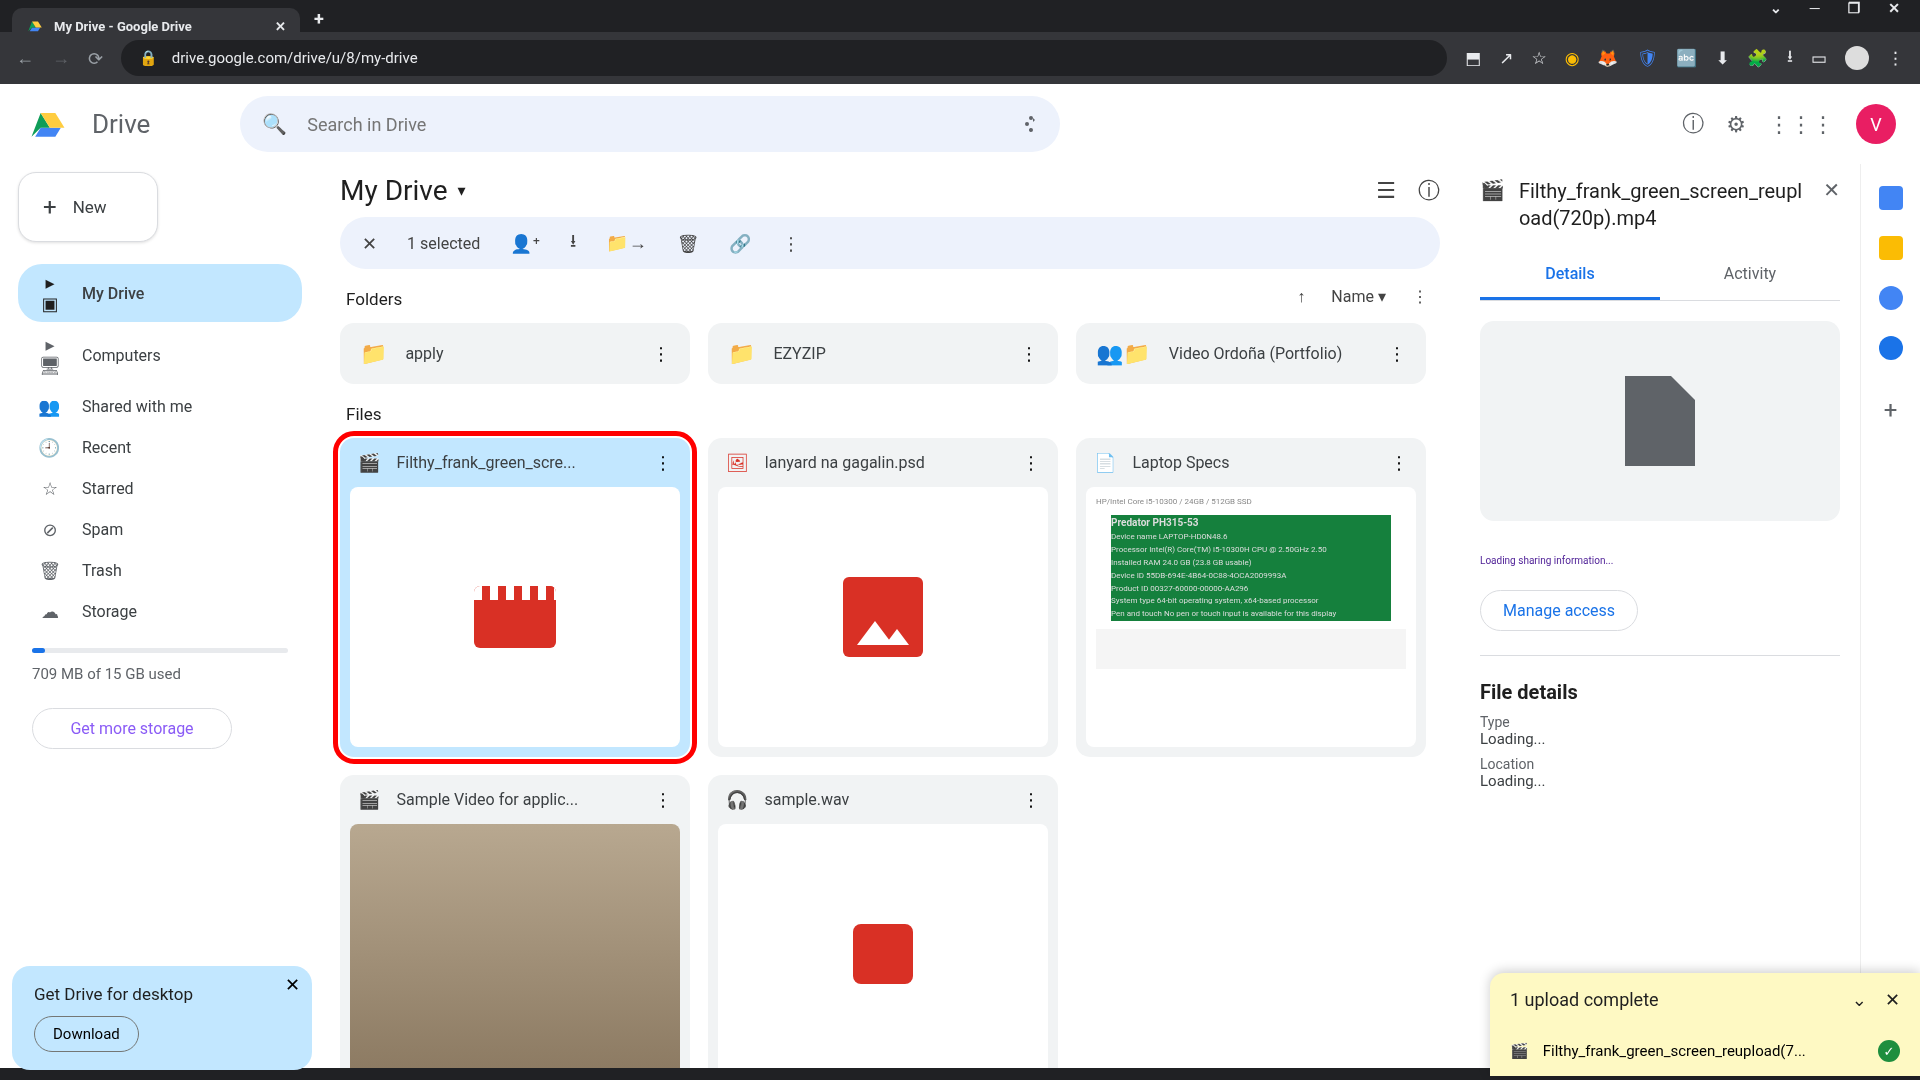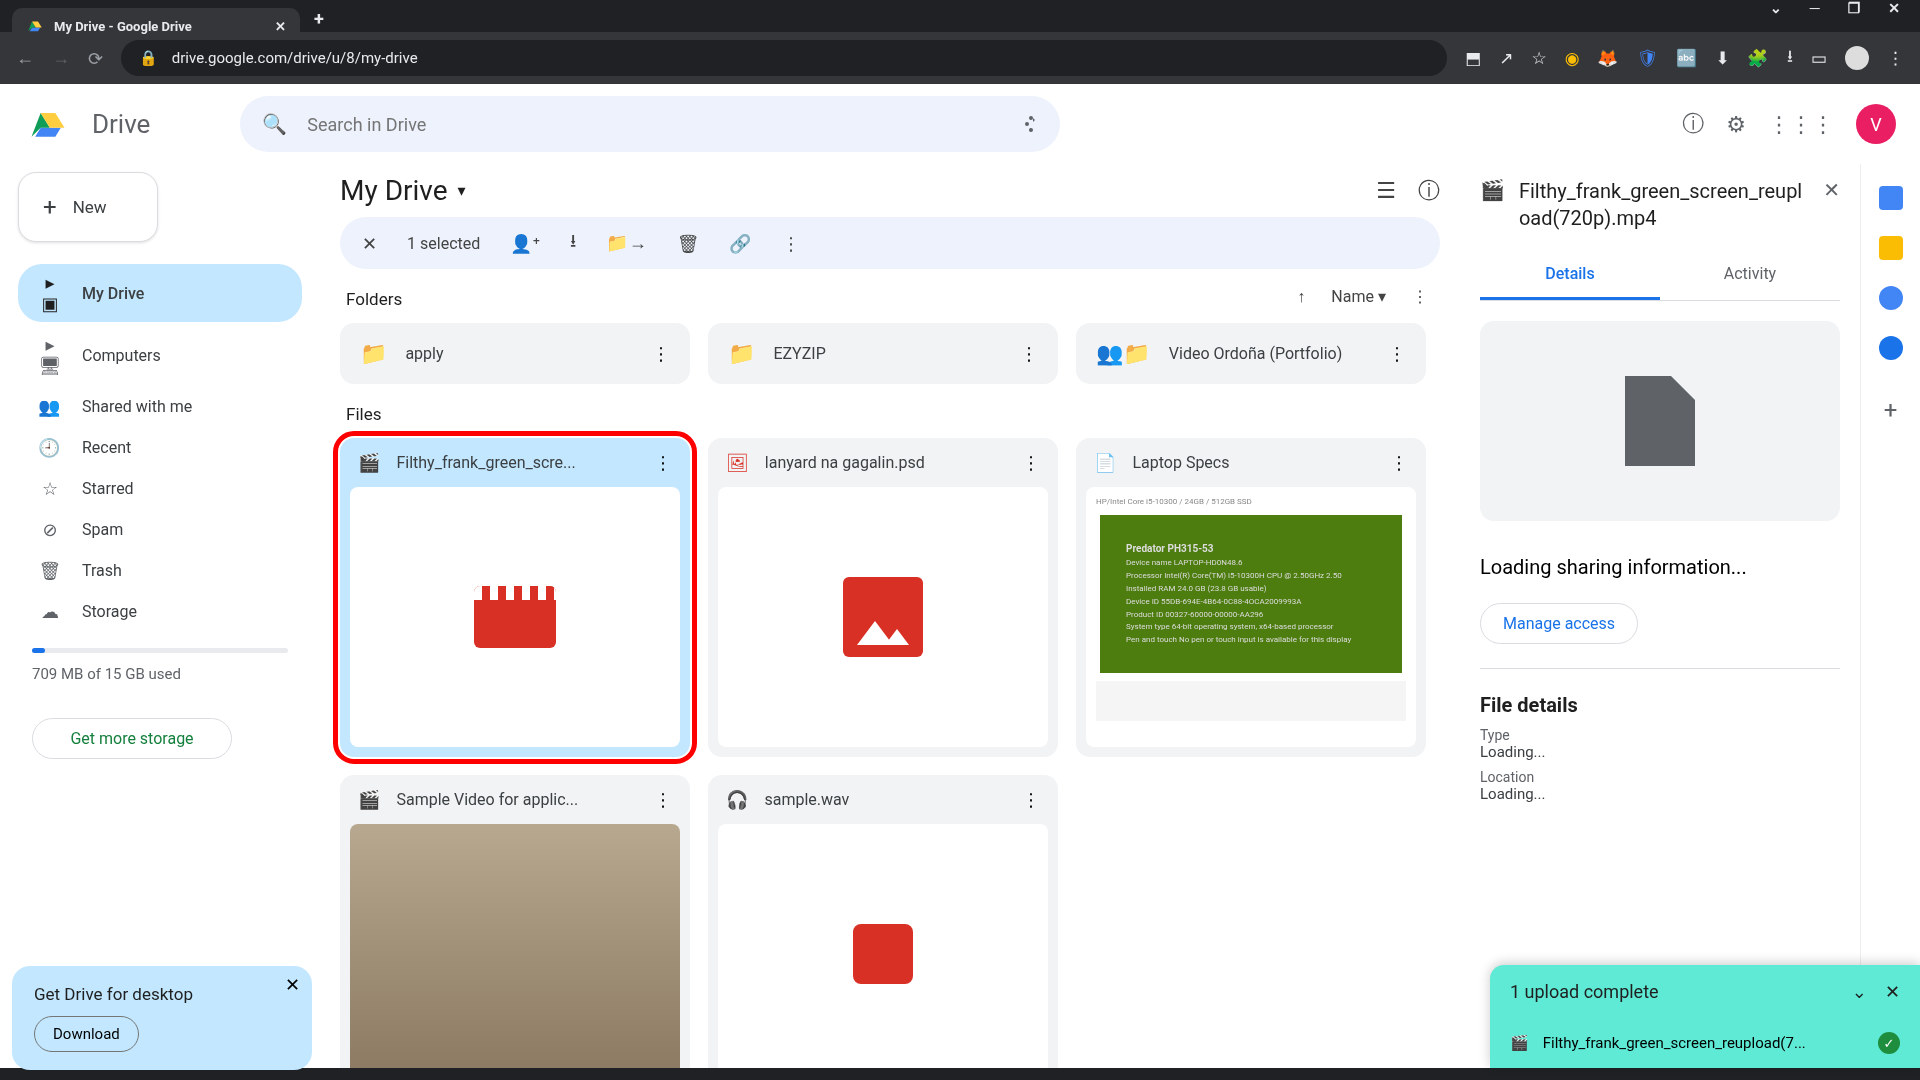--- a/index.html
+++ b/index.html
@@ -38,21 +38,21 @@
 
 .sidebar { width: 320px; padding: 8px 18px; display: flex; flex-direction: column; }
 .new-btn { display: flex; align-items: center; gap: 16px; background: #fff; border: 1px solid #dadce0; border-radius: 18px; padding: 20px 24px; width: 140px; font-size: 17px; color: #3c4043; cursor: pointer; box-shadow: 0 1px 3px rgba(0,0,0,0.12); margin-bottom: 22px; }
 .nav-item { display: flex; align-items: center; gap: 20px; padding: 8px 20px; border-radius: 24px; color: #3c4043; font-size: 16px; cursor: pointer; margin-bottom: 4px; }
 .nav-item.active { background: #c2e7ff; font-weight: 500; }
 .nav-item .ic { width: 24px; text-align: center; font-size: 18px; color: #5f6368; }
 .nav-item.active .ic { color: #1f1f1f; }
 .storage-bar { height: 5px; background: #e8eaed; border-radius: 3px; margin: 14px 14px 8px 14px; }
 .storage-bar-fill { height: 100%; width: 5%; background: #1a73e8; border-radius: 3px; }
 .storage-text { padding: 4px 14px; font-size: 15px; color: #5f6368; }
-.storage-btn { margin: 31px 14px; border: 1px solid #dadce0; border-radius: 24px; padding: 10px 20px; color: #15803d; font-size: 16px; background: #fff; cursor: pointer; width: 200px; }
+.storage-btn { margin: 21px 14px; border: 1px solid #dadce0; border-radius: 24px; padding: 10px 20px; color: #8b5cf6; font-size: 16px; background: #fff; cursor: pointer; width: 200px; }
 
 .desktop-promo { position: absolute; bottom: 10px; left: 12px; width: 300px; background: #c2e7ff; border-radius: 18px; padding: 18px 22px; }
 .desktop-promo .close { position: absolute; top: 8px; right: 12px; font-size: 18px; cursor: pointer; }
 .desktop-promo .title { font-size: 17px; color: #1f1f1f; margin-bottom: 12px; }
 .download-btn { border: 1px solid #747775; border-radius: 24px; padding: 8px 18px; background: transparent; font-size: 15px; cursor: pointer; }
 
 
 .main { flex: 1; display: flex; overflow: hidden; }
 .content { flex: 1; padding: 10px 20px; overflow-y: auto; }
 .path-row { display: flex; align-items: center; margin-bottom: 10px; }
@@ -82,43 +82,43 @@
 .file-head .fic { font-size: 18px; }
 .file-head .fname { flex: 1; font-size: 16px; color: #3c4043; white-space: nowrap; overflow: hidden; text-overflow: ellipsis; }
 .file-head .more { font-size: 18px; cursor: pointer; }
 .file-thumb { background: #fff; height: 260px; margin: 0 10px 10px; border-radius: 8px; display: flex; align-items: center; justify-content: center; overflow: hidden; }
 .vid-icon { width: 82px; height: 62px; background: #d93025; border-radius: 6px; position: relative; }
 .vid-icon::before { content: ''; position: absolute; top: 0; left: 0; right: 0; height: 14px; background: repeating-linear-gradient(90deg, #fff 0 8px, #d93025 8px 16px); border-radius: 6px 6px 0 0; }
 .img-icon { width: 80px; height: 80px; background: #d93025; border-radius: 6px; position: relative; }
 .img-icon::before { content: ''; position: absolute; bottom: 12px; left: 14px; width: 0; height: 0; border-left: 18px solid transparent; border-right: 18px solid transparent; border-bottom: 24px solid #fff; }
 .img-icon::after { content: ''; position: absolute; bottom: 12px; right: 14px; width: 0; height: 0; border-left: 12px solid transparent; border-right: 12px solid transparent; border-bottom: 16px solid #fff; }
 .doc-thumb { width: 100%; height: 100%; background: #fff; font-size: 7px; color: #666; padding: 10px; line-height: 1.3; }
-.doc-thumb .black { background: #4d7c0f; color: #ddd; padding: 26px; font-size: 8px; margin: 8px 4px; line-height: 1.6; }
+.doc-thumb .black { background: #15803d; color: #ddd; padding: 0; font-size: 8px; margin: 8px 15px; line-height: 1.6; }
 
 
 .details { width: 400px; border-left: none; padding: 14px 20px 0; display: flex; flex-direction: column; overflow-y: auto; }
 .details-head { display: flex; gap: 14px; align-items: flex-start; }
 .details-head .fn { flex: 1; font-size: 20px; color: #1f1f1f; word-break: break-all; line-height: 1.35; }
 .details-head .close { font-size: 20px; cursor: pointer; color: #5f6368; }
 .tabs { display: flex; margin-top: 18px; border-bottom: 1px solid #dadce0; }
 .tab-btn { flex: 1; padding: 14px; text-align: center; font-size: 16px; color: #5f6368; cursor: pointer; }
 .tab-btn.active { color: #1a73e8; border-bottom: 3px solid #1a73e8; font-weight: 500; }
 .preview-box { height: 200px; background: #f1f3f4; border-radius: 14px; margin: 20px 0; display: flex; align-items: center; justify-content: center; }
 .file-shape { width: 70px; height: 90px; background: #5f6368; position: relative; }
 .file-shape::after { content: ''; position: absolute; top: 0; right: 0; border-style: solid; border-width: 0 24px 24px 0; border-color: transparent #f1f3f4 transparent transparent; }
 .sect { margin: 14px 0; }
 .sect h3 { font-size: 20px; color: #1f1f1f; margin-bottom: 10px; }
-.sect p { font-size: 20px; color: #000000; }
+.sect p { font-size: 10px; color: #4c1d95; }
 .manage-btn { border: 1px solid #dadce0; border-radius: 24px; padding: 10px 22px; color: #1a73e8; font-size: 16px; background: #fff; cursor: pointer; margin-top: 24px; }
 .fd-row { margin: 8px 0; }
 .fd-label { font-size: 14px; color: #5f6368; }
 .fd-val { font-size: 15px; color: #3c4043; }
 
 
-.upload-toast { position: absolute; bottom: 12px; right: 0; width: 430px; background: #5eead4; border-radius: 14px 0 0 0; box-shadow: 0 -2px 12px rgba(0,0,0,0.2); }
+.upload-toast { position: absolute; bottom: 4px; right: 0; width: 430px; background: #fef9c3; border-radius: 14px 0 0 0; box-shadow: 0 -2px 12px rgba(0,0,0,0.2); }
 .toast-head { display: flex; align-items: center; padding: 16px 20px; font-size: 18px; color: #1f1f1f; }
 .toast-head .sp { flex: 1; }
 .toast-head .ic { cursor: pointer; margin-left: 18px; font-size: 18px; }
 .toast-row { display: flex; align-items: center; padding: 14px 20px; gap: 14px; font-size: 15px; }
 .toast-row .fn { flex: 1; white-space: nowrap; overflow: hidden; text-overflow: ellipsis; }
 .check { width: 22px; height: 22px; border-radius: 50%; background: #1e8e3e; color: #fff; display: flex; align-items: center; justify-content: center; font-size: 13px; }
 
 
 .side-rail { width: 60px; display: flex; flex-direction: column; align-items: center; gap: 26px; padding-top: 22px; border-left: 1px solid #eee; }
 .side-rail .ic { width: 24px; height: 24px; cursor: pointer; border-radius: 4px; }

